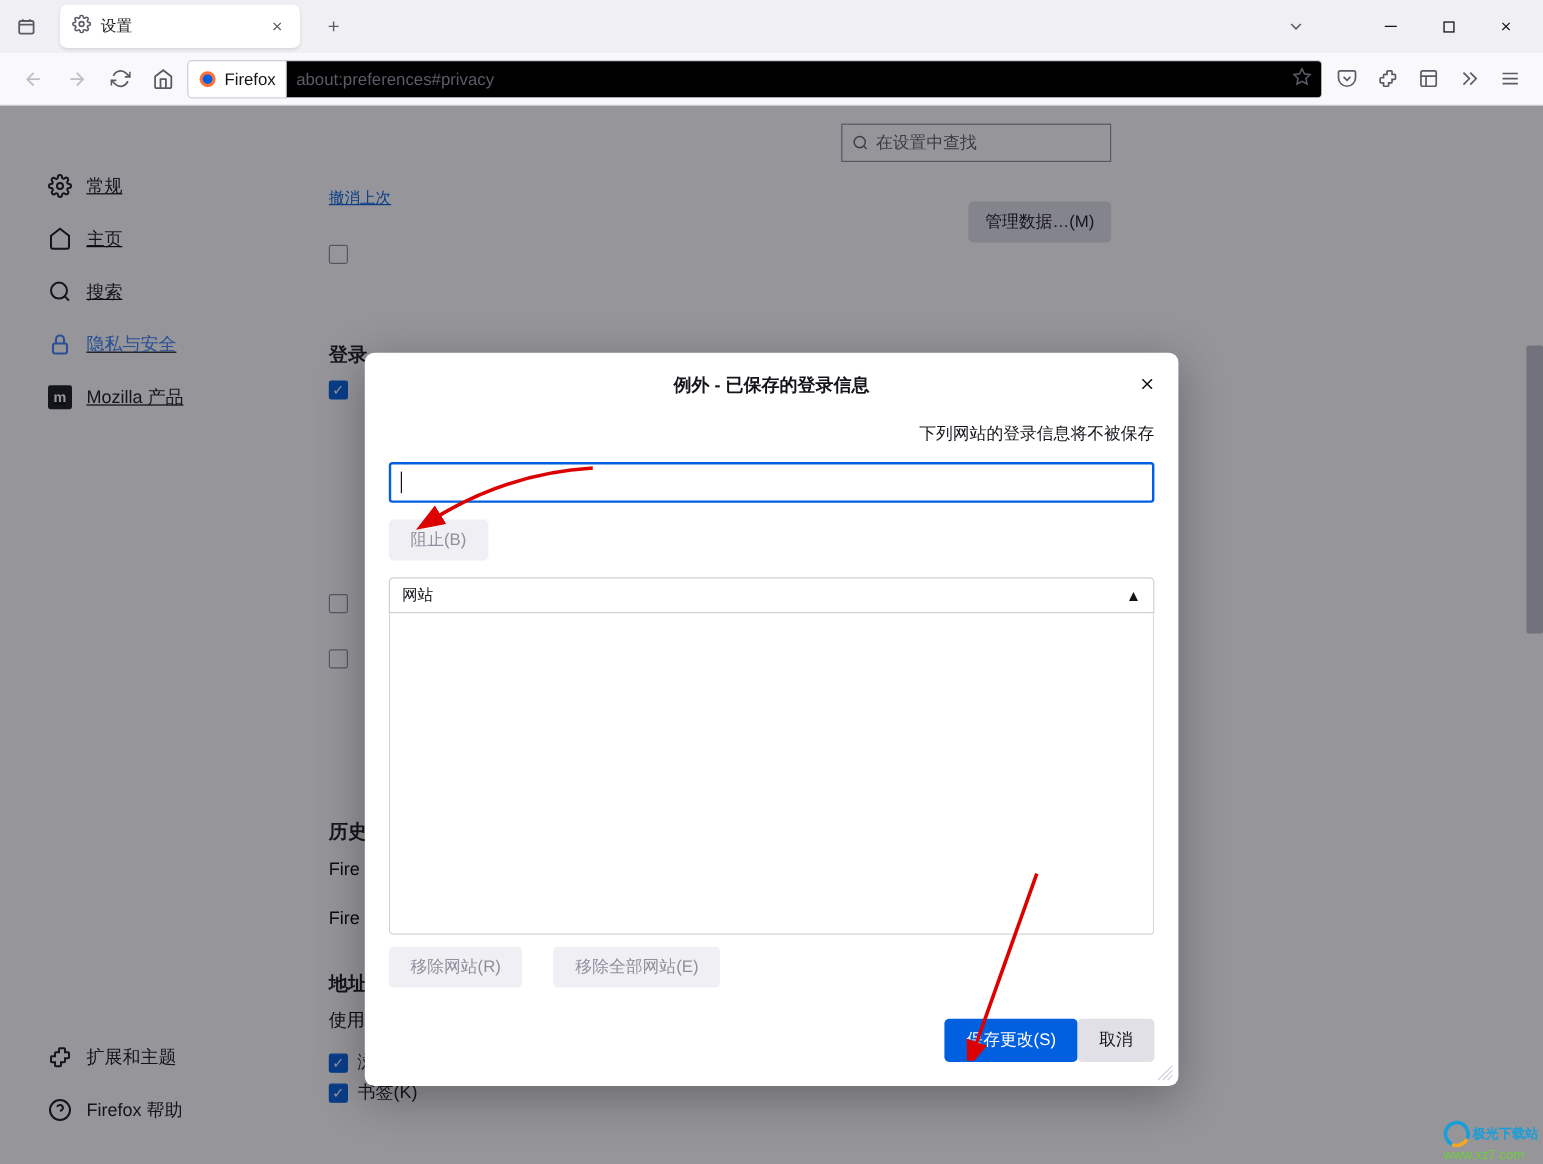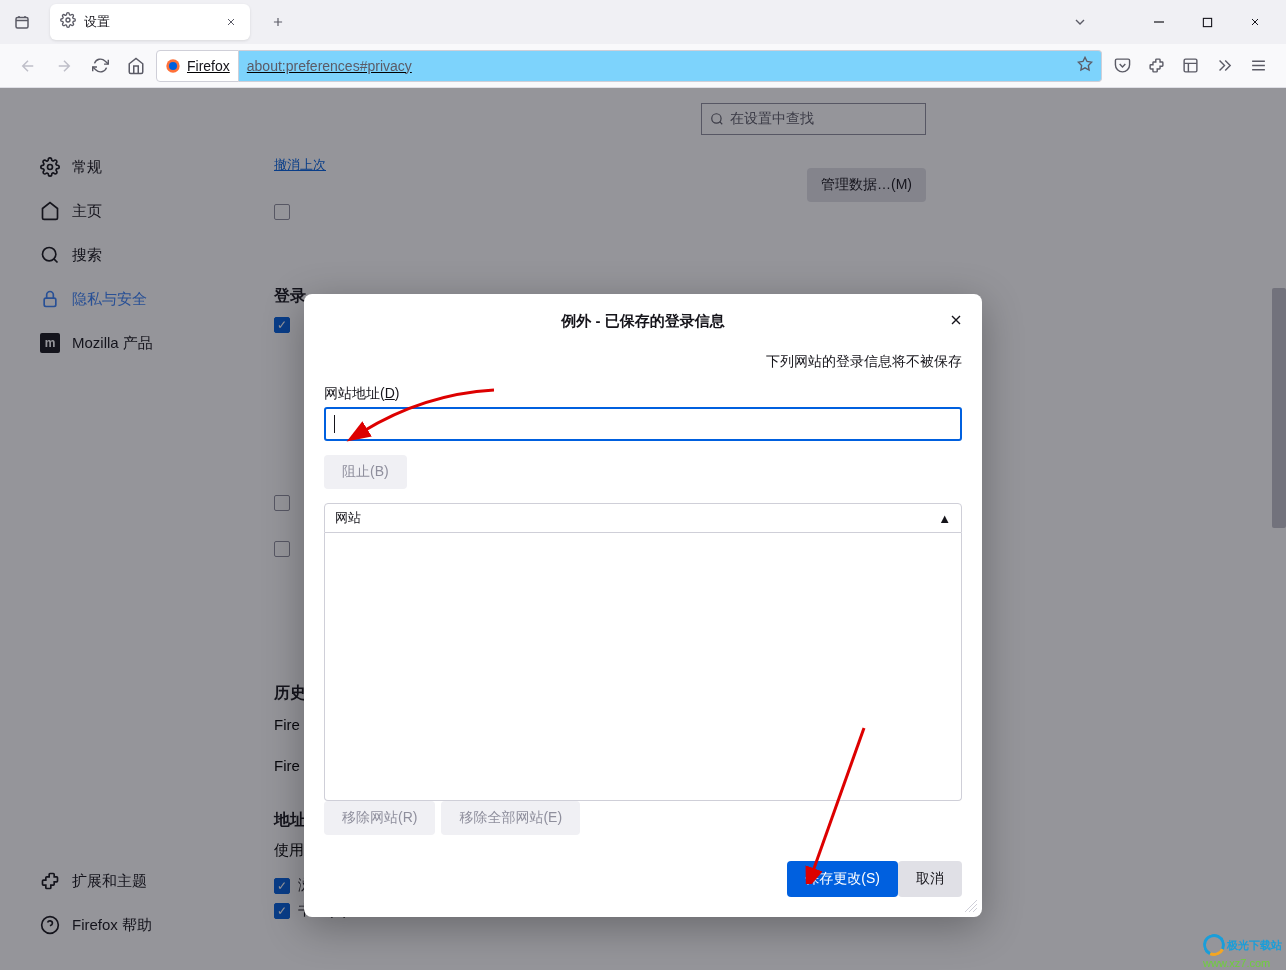--- a/index.html
+++ b/index.html
@@ -18,29 +18,29 @@
 .winbtn { width:46px; height:32px; display:flex; align-items:center; justify-content:center; color:#15141a; cursor:pointer; }
 .chev { width:28px; height:28px; display:flex; align-items:center; justify-content:center; color:#5b5b66; margin-right:40px; }
 
 
 .navbar { height:44px; background:#f9f9fb; display:flex; align-items:center; padding:0 12px; gap:4px; border-bottom:1px solid #e0e0e6; }
 .navbtn { width:32px; height:32px; display:flex; align-items:center; justify-content:center; color:#5b5b66; border-radius:4px; cursor:pointer; }
 .navbtn.disabled { color:#bfbfc9; }
 .url-chip { display:flex; align-items:center; background:#fff; border:1px solid #cfcfd8; border-radius:4px; height:32px; padding:0 8px; gap:6px; font-size:14px; color:#15141a; }
 .url-ff { display:flex; align-items:center; gap:4px; }
 .url-ff svg { width:16px; height:16px; }
-.url-rest { background:#7dd3fc; flex:1; height:32px; border:1px solid #cfcfd8; border-left:none; border-radius:0 4px 4px 0; padding:0 8px; display:flex; align-items:center; font-size:14px; color:#5b5b66; }
+.url-rest { background:#000000; flex:1; height:32px; border:1px solid #cfcfd8; border-left:none; border-radius:0 4px 4px 0; padding:0 8px; display:flex; align-items:center; font-size:14px; color:#5b5b66; }
 .url-rest .star { margin-left:auto; color:#5b5b66; }
-.url-wrap { display:flex; flex:1;text-decoration:underline; }
+.url-wrap { display:flex; flex:1; }
 .url-wrap .url-chip:first-child { border-radius:4px 0 0 4px; border-right:1px solid #cfcfd8; }
 .nav-right { margin-left:auto; display:flex; align-items:center; gap:2px; }
 
 
 .content { position:relative; height:calc(100% - 88px); background:#fff; }
-.sidebar { position:absolute; left:30px; top:60px; width:200px; }
+.sidebar { position:absolute; left:30px; top:48px; width:200px;text-decoration:underline; }
 .side-item { display:flex; align-items:center; gap:12px; height:38px; padding:0 10px; border-radius:4px; color:#15141a; font-size:15px; cursor:pointer; margin-bottom:6px; }
 .side-item.active { color:#3b82f6; }
 .side-item svg { flex-shrink:0; }
 .side-bottom { position:absolute; left:30px; bottom:20px; width:200px; }
 
 .page { position:absolute; left:250px; top:0; right:0; bottom:0; overflow:hidden; padding-top:20px; }
 .search-settings { position:absolute; top:15px; right:360px; width:225px; height:32px; border:1px solid #8f8f9d; border-radius:0; display:flex; align-items:center; padding:0 8px; color:#5b5b66; font-size:14px; gap:6px; background:#fff; }
 .link-text { color:#0060df; font-size:13px; text-decoration:underline; position:absolute; left:24px; top:68px; }
 .btn-gray { background:#e0e0e6; border:none; border-radius:4px; padding:8px 14px; font-size:14px; color:#15141a; cursor:pointer; }
 .manage-data { position:absolute; top:80px; right:360px; }
@@ -62,21 +62,21 @@
 .modal-label { font-size:14px; color:#15141a; margin-bottom:4px; }
 .modal-label u { text-decoration:underline; }
 .modal-input { width:100%; height:34px; border:2px solid #0060df; border-radius:3px; padding:0 8px; font-size:14px; outline:none; }
 .caret { position:absolute; width:1px; height:18px; background:#15141a; left:10px; top:8px; animation:blink 1s steps(1) infinite; }
 .input-wrap { position:relative; margin-bottom:14px; }
 @keyframes blink { 50% { opacity:0; } }
 .block-btn-row { display:flex; justify-content:flex-start; margin-bottom:14px; }
 .btn-disabled { background:#f0f0f4; color:#8f8f9d; border:none; border-radius:4px; padding:8px 18px; font-size:14px; }
 .table-head { border:1px solid #cfcfd8; border-radius:4px 4px 0 0; height:30px; display:flex; align-items:center; padding:0 10px; font-size:13px; color:#15141a; justify-content:space-between;text-align:center; }
 .table-body { border:1px solid #cfcfd8; border-top:none; height:268px; border-radius:0 0 4px 4px; }
-.remove-row { display:flex; gap:6px; margin-top:0; }
+.remove-row { display:flex; gap:26px; margin-top:10px; }
 .modal-footer { display:flex; justify-content:flex-end; margin-top:26px; }
 .btn-primary { background:#0060df; color:#fff; border:none; border-radius:4px; padding:9px 18px; font-size:14px; font-weight:500; cursor:pointer; }
 .btn-secondary { background:#e0e0e6; color:#15141a; border:none; border-radius:4px; padding:9px 18px; font-size:14px; cursor:pointer; }
 .resize-grip { position:absolute; right:4px; bottom:4px; color:#cfcfd8; pointer-events:none; }
 
 
 .arrow-svg { position:absolute; pointer-events:none; }
 
 
 .watermark { position:absolute; right:4px; bottom:0; font-size:11px; text-align:left; line-height:1.3; }
@@ -325,23 +325,20 @@
 
   <div class="overlay">
     <div class="modal">
       <div class="modal-title">例外 - 已保存的登录信息</div>
       <div class="modal-close">
         <svg width="16" height="16" viewBox="0 0 24 24" stroke="currentColor" stroke-width="2">
             <path d="M18 6L6 18M6 6l12 12"></path>
           </svg>
       </div>
       <div class="modal-desc">下列网站的登录信息将不被保存</div>
-      <div class="modal-label">
-        <span>网站地址(</span><u>D</u><span>)</span>
-      </div>
       <div class="input-wrap">
         <input class="modal-input" type="text" style="">
         <span class="caret"></span>
       </div>
       <div class="block-btn-row">
         <button class="btn-disabled">阻止(B)</button>
       </div>
       <div class="table-head">
         <span>网站</span>
         <span>▲</span>

